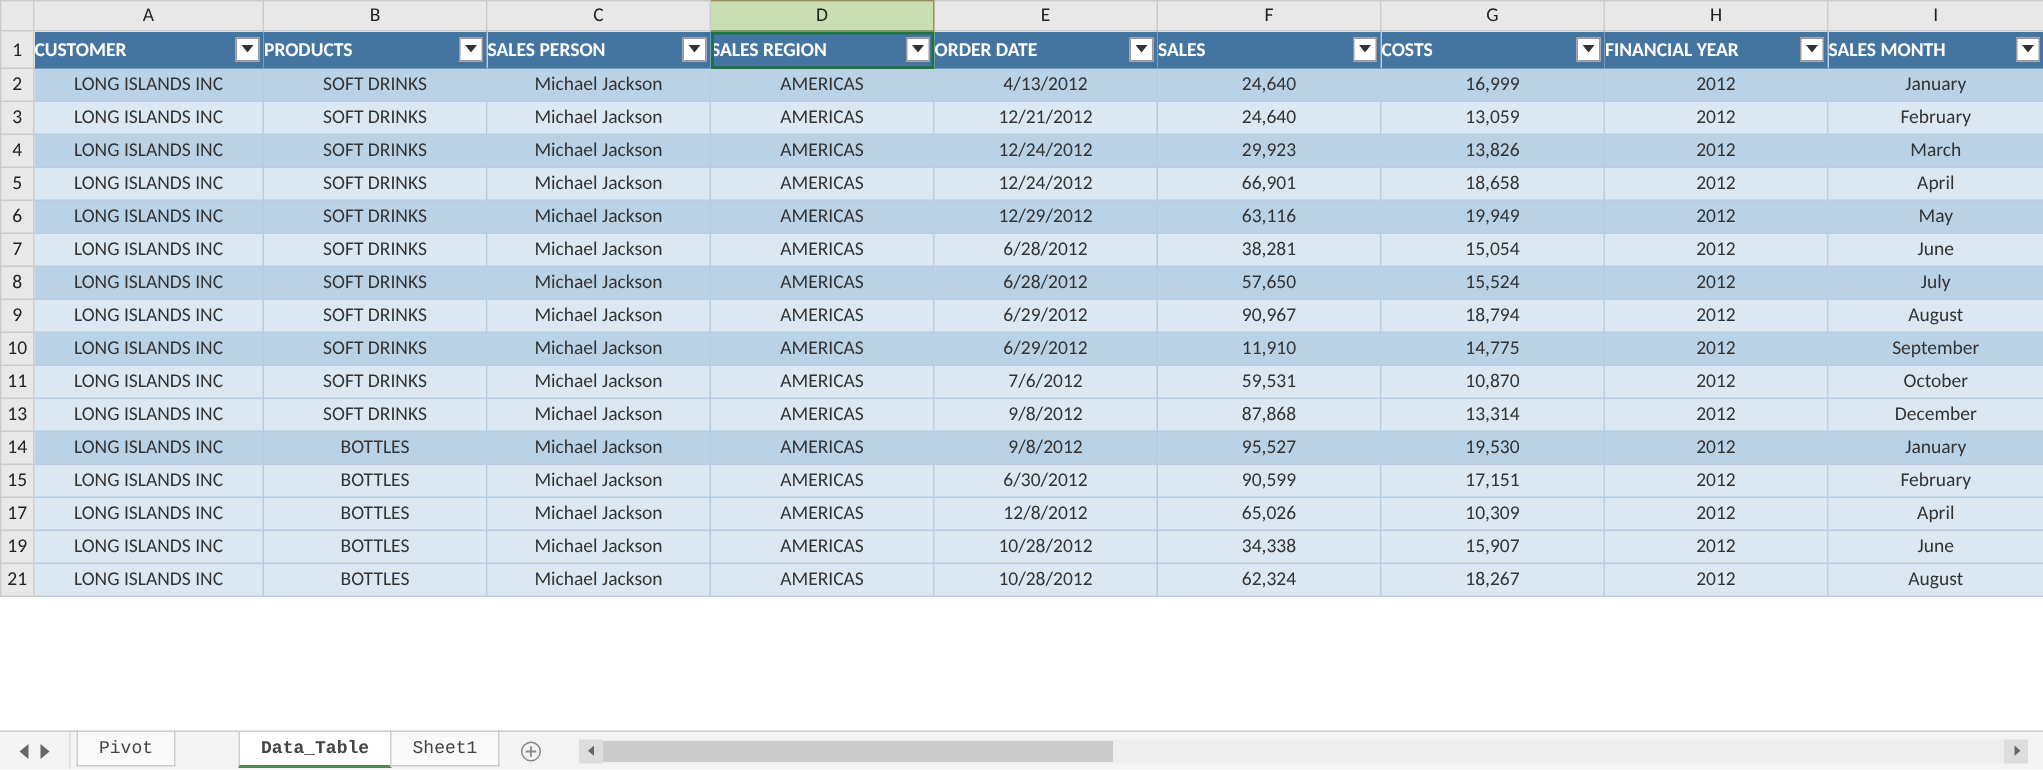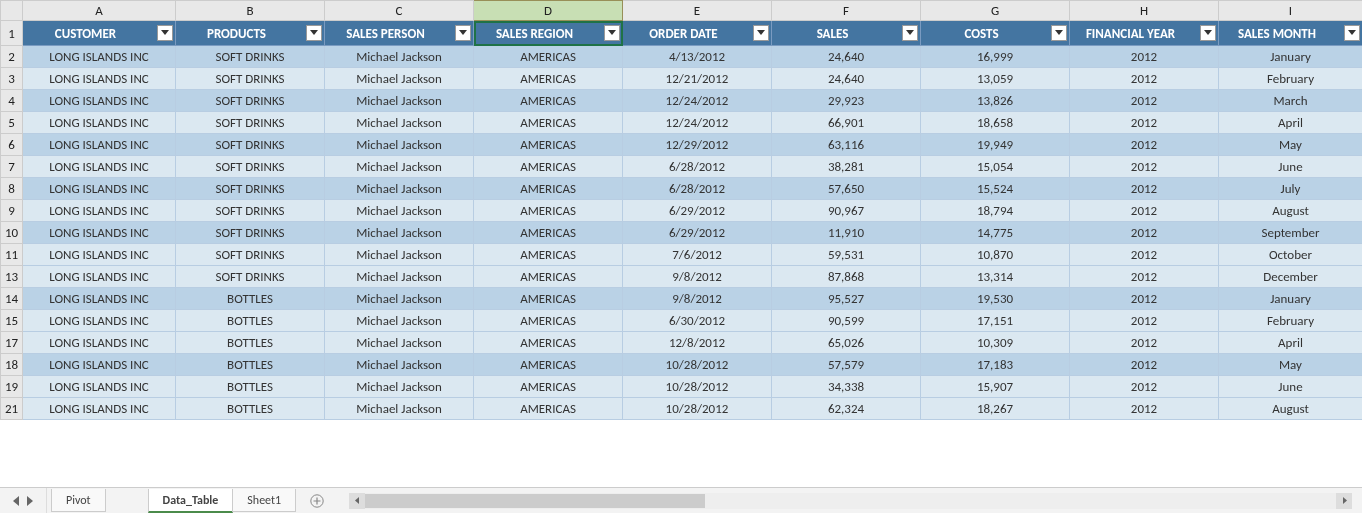--- a/index.html
+++ b/index.html
@@ -41,21 +41,21 @@
       text-align: center;
       width: 22px;
       color: #222;
       font-size: 13px;
     }
     .header-cell {
       background: #4475a1;
       color: #fff;
       font-weight: bold;
       border: 1px solid #7a9bc1;
-      text-align: center;
+      text-align: left;
       height: 25px;
       position: relative;
       padding-right: 27px;
     }
     .header-cell.selected {
       outline: 2px solid #1f7246;
       outline-offset: -2px;
     }
     .filter-btn {
       position: absolute;
@@ -105,22 +105,23 @@
     .tab-nav {
       display: flex;
       align-items: center;
       gap: 6px;
       padding: 0 12px;
       border-right: 1px solid #ddd;
     }
     .tab-nav svg { fill: #666; cursor: pointer; }
     .tabs {
       display: flex;
-      align-items: center;
+      align-items: flex-start;
       padding-left: 4px;
+      font-family: Liberation Mono, monospace;
     }
     .tab {
       padding: 4px 14px;
       border: 1px solid #ccc;
       border-top: none;
       background: #f9f9f9;
       color: #444;
       font-size: 12px;
       cursor: pointer;
       margin-right: -1px;
@@ -414,32 +415,20 @@
           <td class="row-num">17</td>
           <td class="data-cell">LONG ISLANDS INC</td>
           <td class="data-cell">BOTTLES</td>
           <td class="data-cell">Michael Jackson</td>
           <td class="data-cell">AMERICAS</td>
           <td class="data-cell">12/8/2012</td>
           <td class="data-cell">65,026</td>
           <td class="data-cell">10,309</td>
           <td class="data-cell">2012</td>
           <td class="data-cell">April</td>
-        </tr>
-        <tr class="row-odd">
-          <td class="row-num">18</td>
-          <td class="data-cell">LONG ISLANDS INC</td>
-          <td class="data-cell">BOTTLES</td>
-          <td class="data-cell">Michael Jackson</td>
-          <td class="data-cell">AMERICAS</td>
-          <td class="data-cell">10/28/2012</td>
-          <td class="data-cell">57,579</td>
-          <td class="data-cell">17,183</td>
-          <td class="data-cell">2012</td>
-          <td class="data-cell">May</td>
         </tr>
         <tr class="row-even">
           <td class="row-num">19</td>
           <td class="data-cell">LONG ISLANDS INC</td>
           <td class="data-cell">BOTTLES</td>
           <td class="data-cell">Michael Jackson</td>
           <td class="data-cell">AMERICAS</td>
           <td class="data-cell">10/28/2012</td>
           <td class="data-cell">34,338</td>
           <td class="data-cell">15,907</td>

